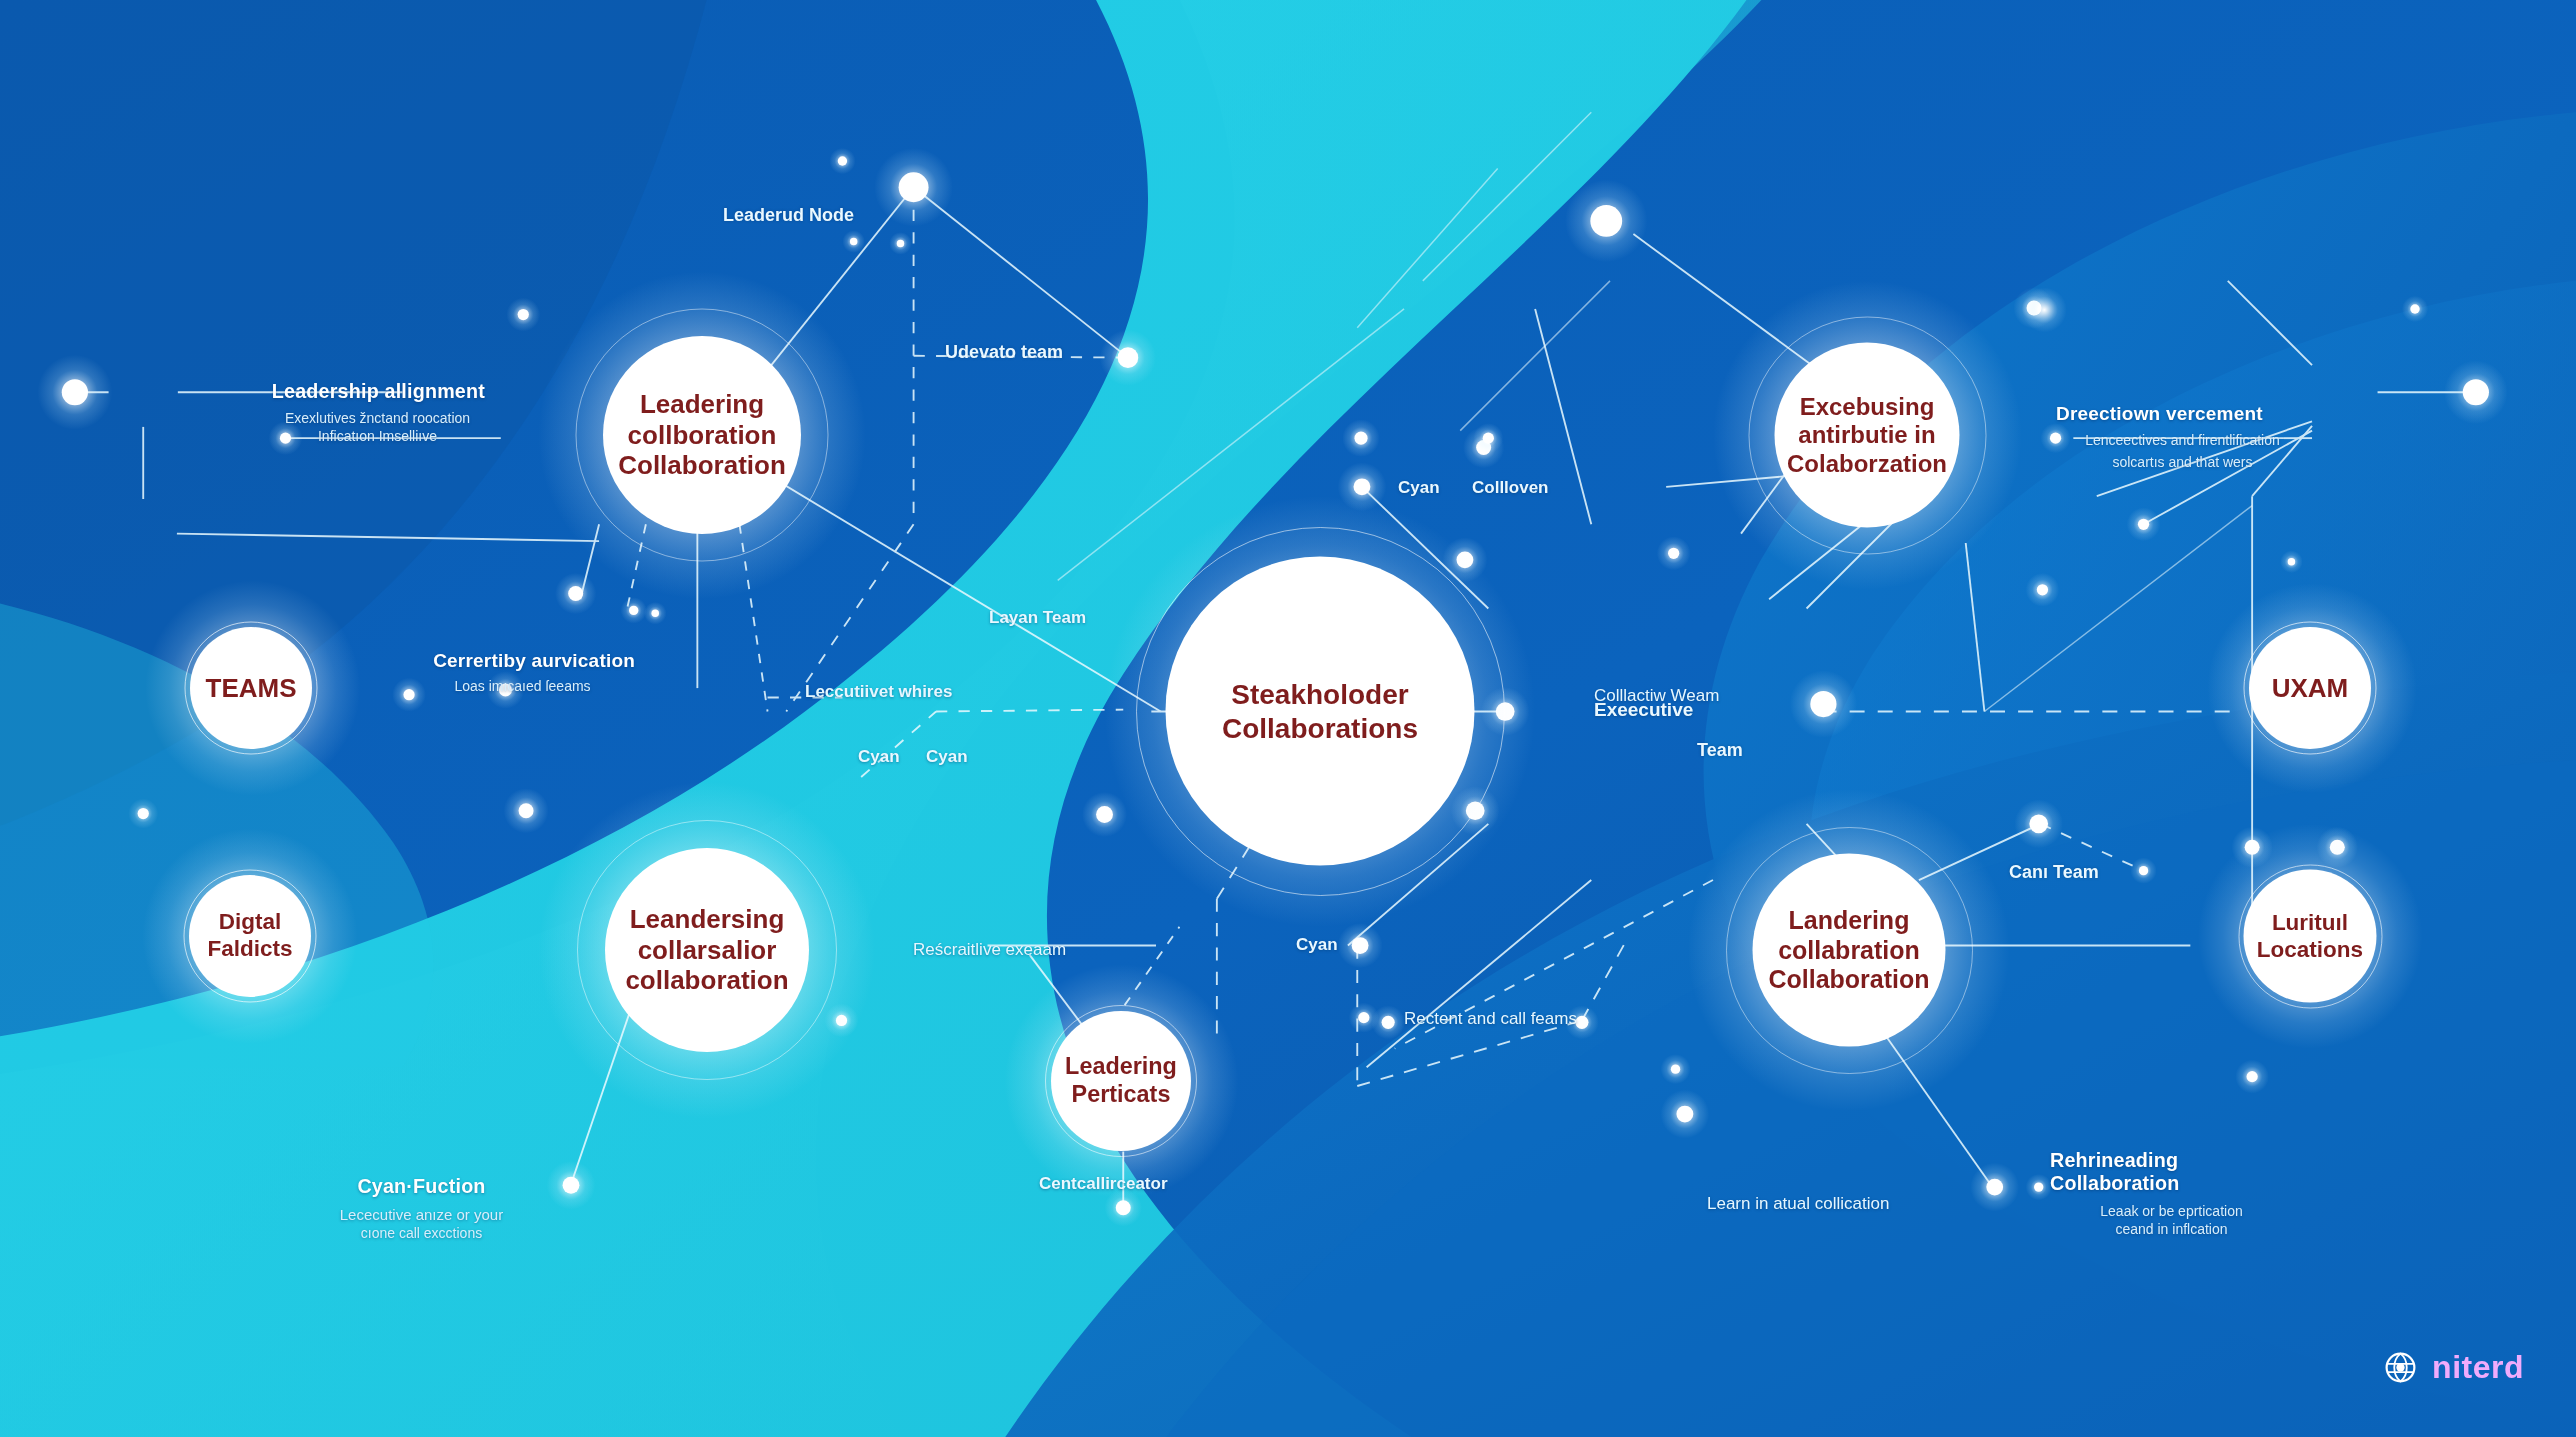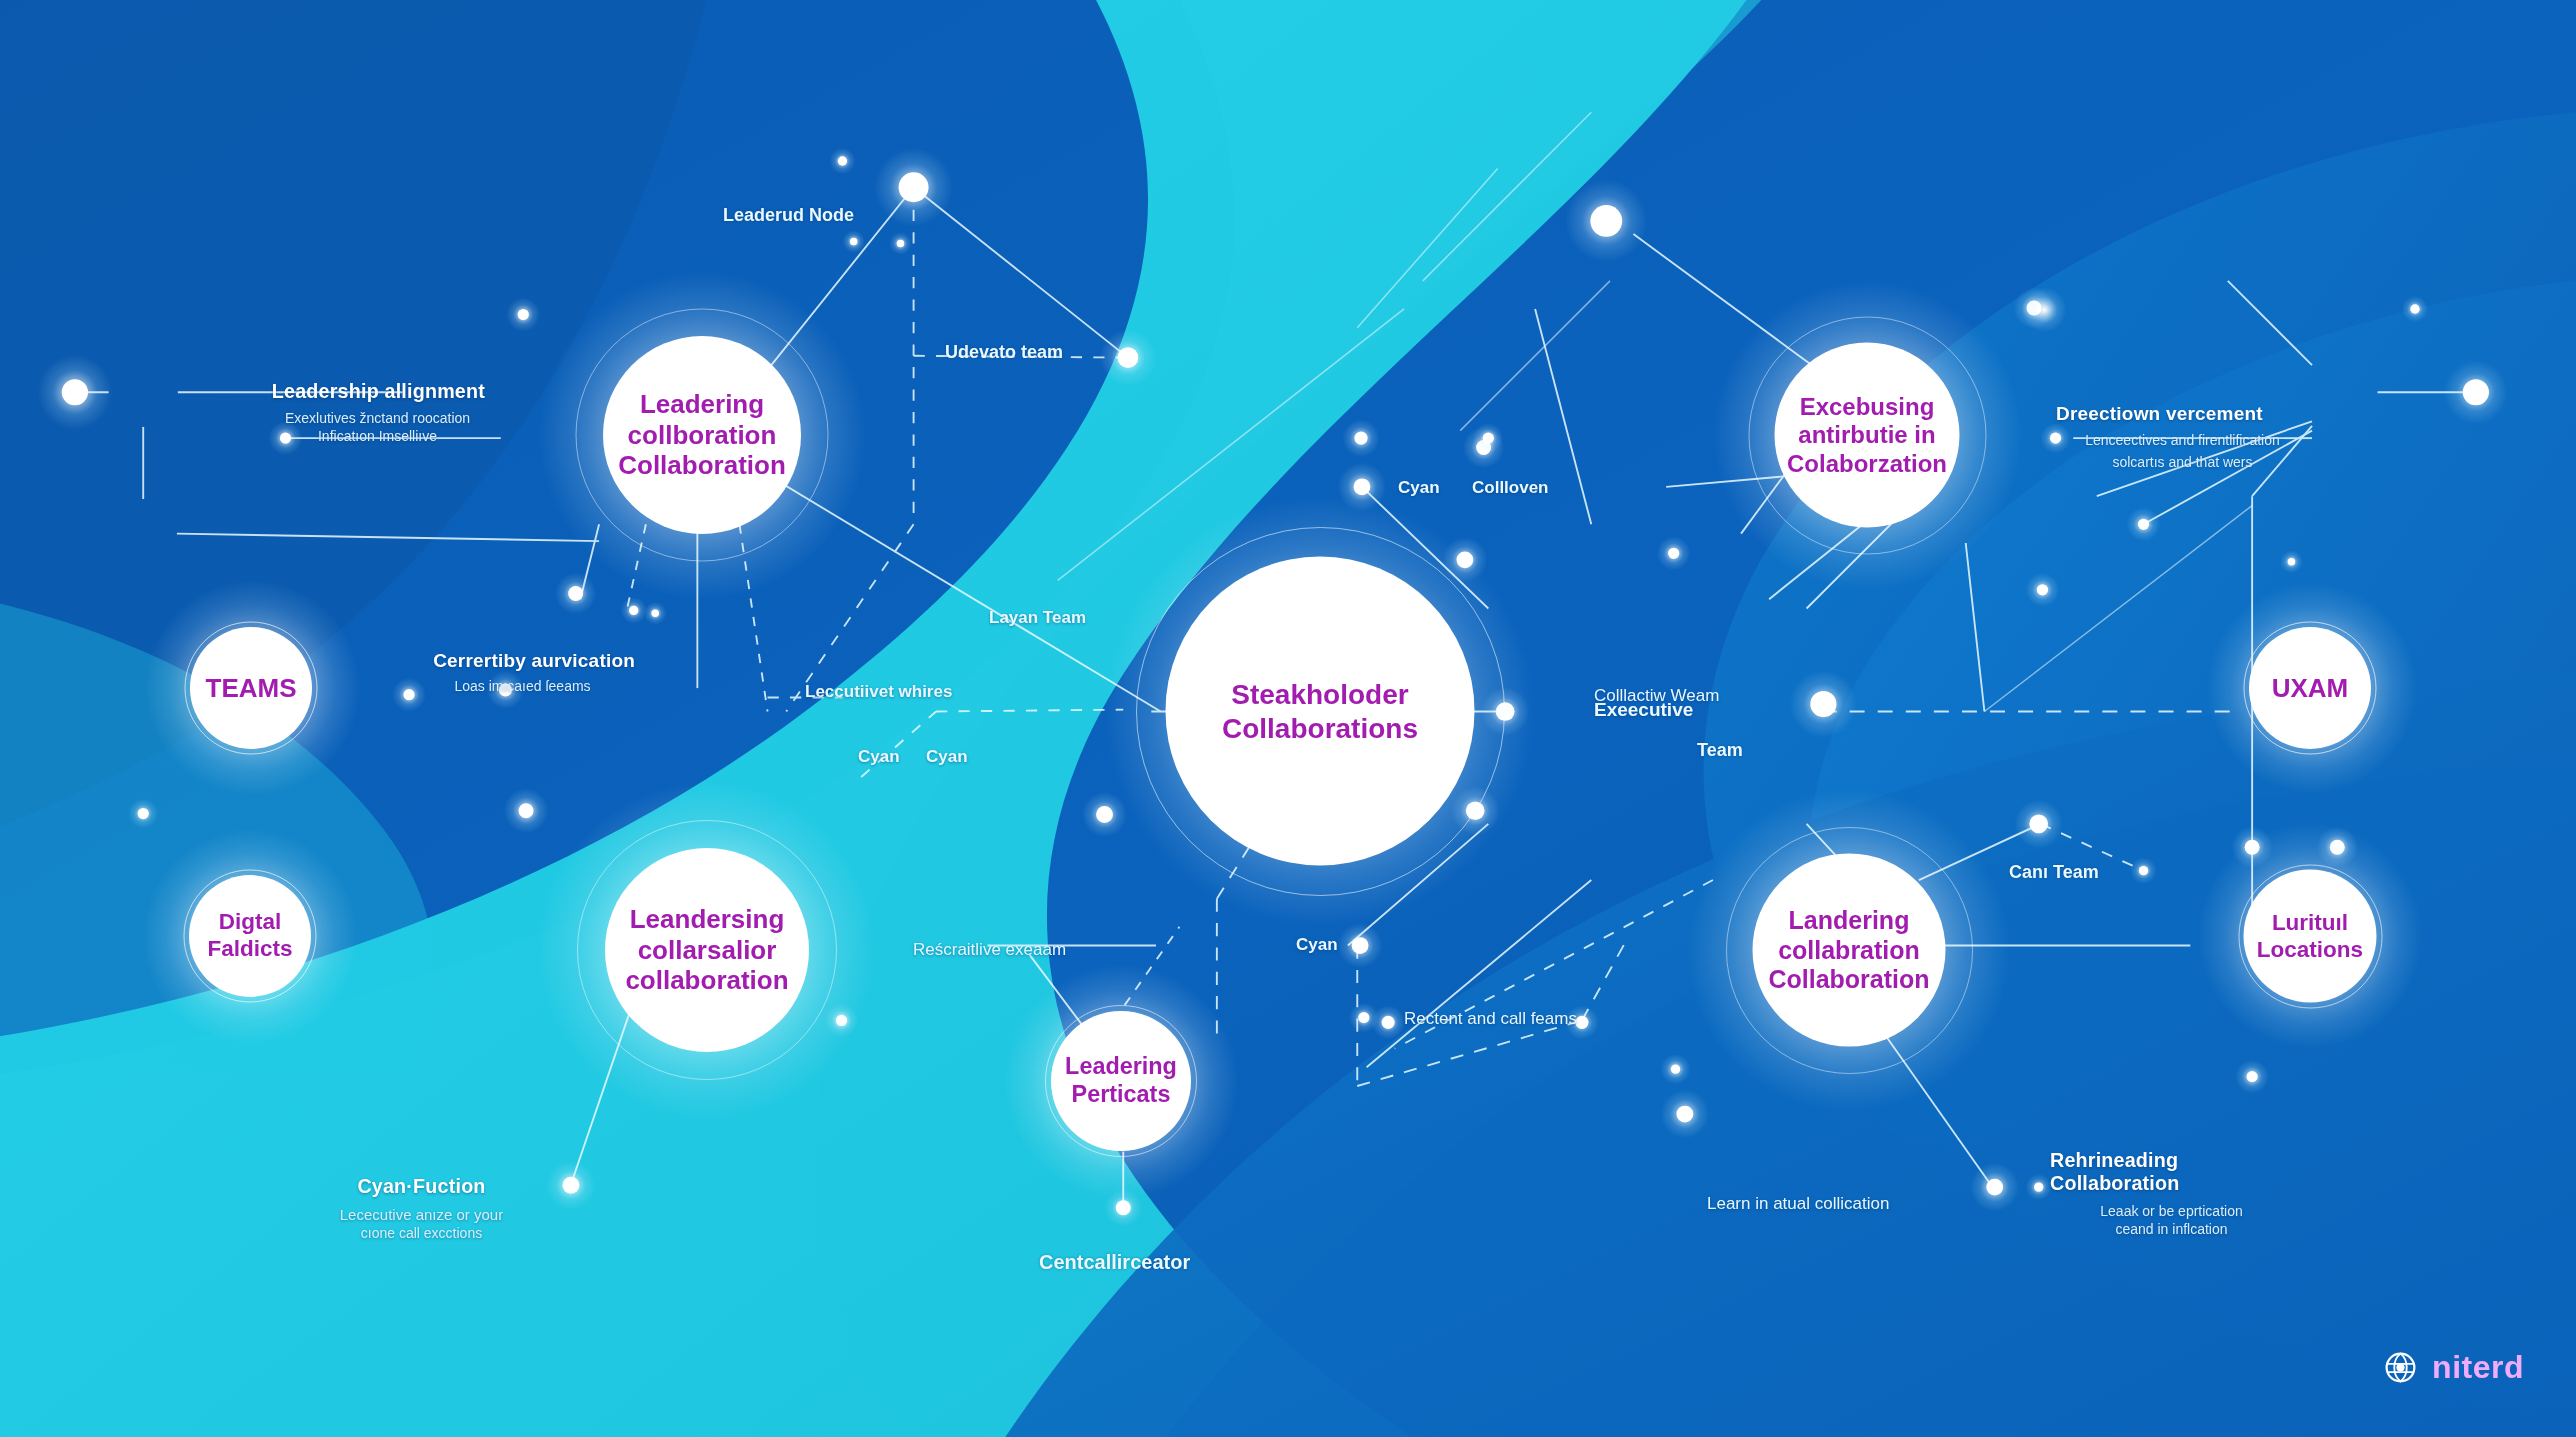--- a/index.html
+++ b/index.html
@@ -11,21 +11,21 @@
 
   .layer{position:absolute;inset:0;width:2576px;height:1438px;pointer-events:none;}
 
   
   .node{
     position:absolute;
     border-radius:50%;
     background:#ffffff;
     display:flex;align-items:center;justify-content:center;
     text-align:center;
-    color:#a21caf;
+    color:#7f1d1d;
     font-weight:bold;
     line-height:1.18;
     box-sizing:border-box;
     transform:translate(-50%,-50%);
   }
   .node .txt{position:relative;z-index:3;padding:0 5.6px;}
 
   .ring{
     position:absolute;border-radius:50%;
     left:50%;top:50%;transform:translate(-50%,-50%);
@@ -451,21 +451,21 @@
   <div class="minilabel" style="left:1697px;top:750px;font-size:18px;">Team</div>
 
   <div class="minilabel thin" style="left:913px;top:950px;font-size:17px;">Reścraitlive exeaam</div>
 
   <div class="minilabel" style="left:1296px;top:945px;font-size:17px;">Cyan</div>
 
   <div class="minilabel thin" style="left:1404px;top:1019px;font-size:17px;">Rectent and call feams</div>
 
   <div class="minilabel" style="left:2009px;top:872px;font-size:18px;">Canı Team</div>
 
-  <div class="minilabel" style="left:1039px;top:1262px;font-size:20px;">Centcallirceator</div>
+  <div class="minilabel" style="left:1039px;top:1184px;font-size:17px;">Centcallirceator</div>
 
   <div class="minilabel thin" style="left:1707px;top:1204px;font-size:17px;">Learn in atual collication</div>
 
   <div id="brand">
     <span class="mark">
       <svg viewBox="0 0 40 40" width="37" height="37">
         <circle cx="20" cy="20" r="15" fill="none" stroke="#ffffff" stroke-width="2.4"></circle>
         <path d="M20 5 C11 12 11 28 20 35 C29 28 29 12 20 5 Z" fill="none" stroke="#ffffff" stroke-width="2"></path>
         <path d="M6 16 L34 16 M6 25 L34 25" stroke="#ffffff" stroke-width="2"></path>
         <circle cx="20" cy="20" r="4.5" fill="#ffffff"></circle>

